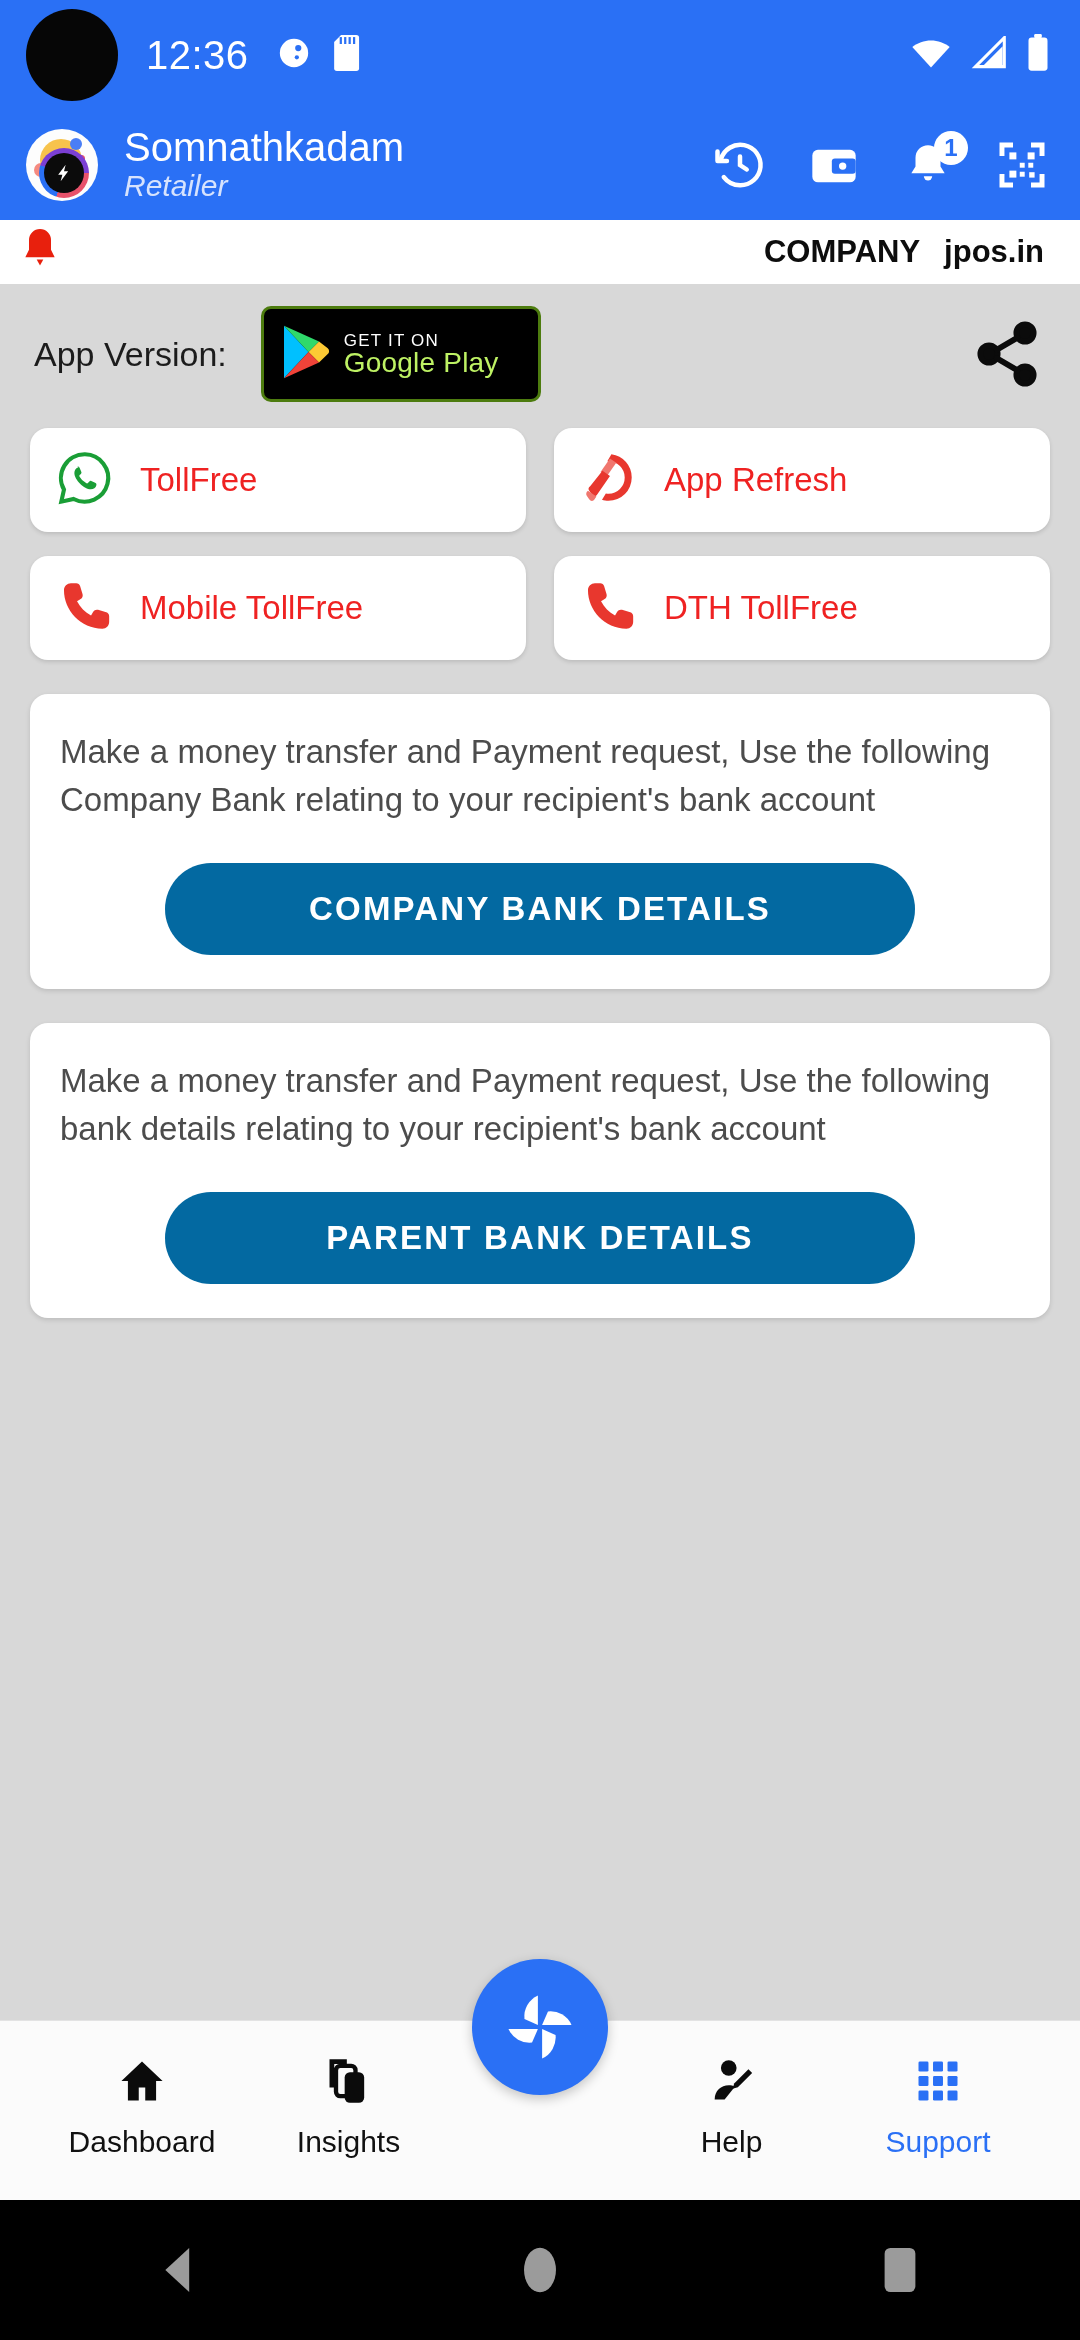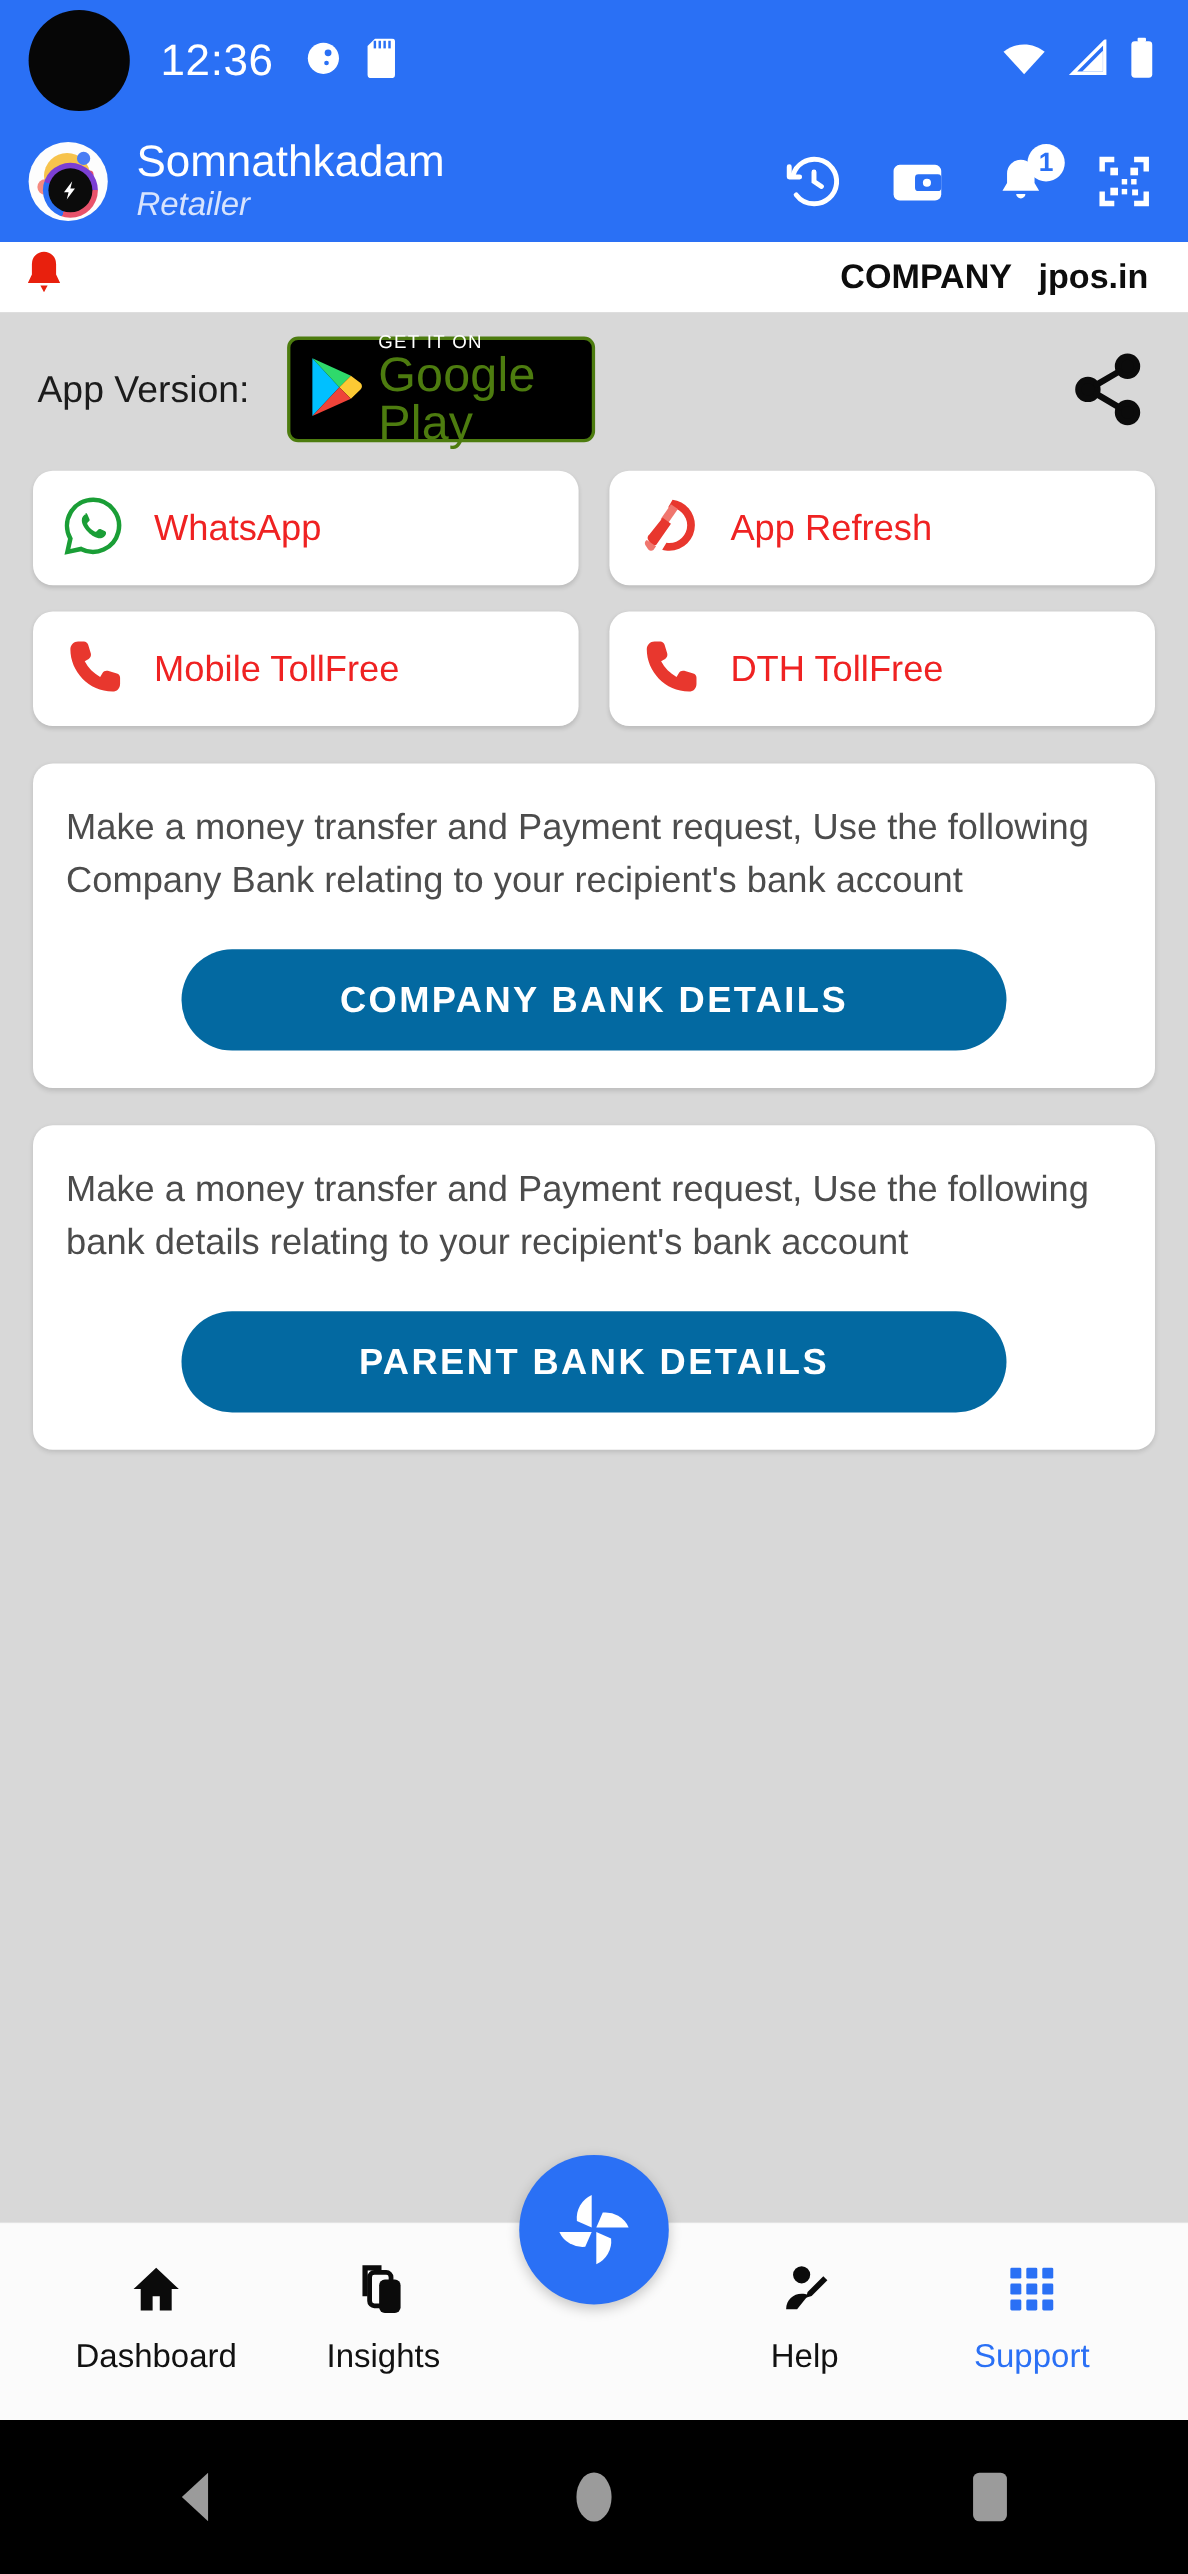--- a/index.html
+++ b/index.html
@@ -89,21 +89,21 @@
     height:140px; display:flex; align-items:center; padding:0 34px;
   }
   .version-label { font-size:34px; color:#1c1c1c; }
   .gp-badge {
     width:280px; height:96px; background:#000; border:3px solid #4d7c0f;
     border-radius:10px; margin-left:34px;
     display:flex; align-items:center; gap:14px; padding:0 16px;
   }
   .gp-texts { display:flex; flex-direction:column; line-height:1; }
   .gp-small { color:#fff; font-size:17px; letter-spacing:1.2px; }
-  .gp-big   { color:#4d7c0f; font-size:44px; letter-spacing:0.2px; }
+  .gp-big   { color:#bef264; font-size:28px; letter-spacing:0.2px; }
   .share-btn { margin-left:auto; width:78px; height:78px; display:flex; align-items:center; justify-content:center; }
 
   .quick-grid {
     display:grid; grid-template-columns:1fr 1fr; gap:24px 28px; padding:4px 30px 0 30px;
   }
   .quick-btn {
     background:#ffffff; border-radius:18px; height:104px;
     display:flex; align-items:center; padding-left:26px; gap:26px;
     box-shadow:0 2px 4px rgba(0,0,0,0.13);
   }
@@ -296,21 +296,21 @@
     </div>
 
     <div class="quick-grid">
       <div class="quick-btn">
         <span>
           <svg width="58" height="58" viewBox="0 0 24 24">
             <path d="M12 2.2A9.8 9.8 0 003.3 16.8L2.2 21.8l5.1-1.1A9.8 9.8 0 1012 2.2z" fill="none" stroke="#1a9e36" stroke-width="1.7"></path>
             <path d="M8.8 7.2c.5 0 .8.1 1 .7l.7 1.6c.1.3 0 .6-.2.8l-.5.5c-.2.2-.2.4-.1.6a6.4 6.4 0 002.9 2.8c.3.1.5 0 .7-.2l.5-.6c.2-.2.5-.3.8-.2l1.6.8c.5.2.6.6.5 1-.2 1-1.2 1.7-2.3 1.7-2.7 0-6.8-4-6.8-6.8 0-1.1.7-2.1 1.7-2.3z" fill="#1a9e36"></path>
           </svg>
         </span>
-        <span class="quick-label">WhatsApp</span>
+        <span class="quick-label">TollFree</span>
       </div>
       <div class="quick-btn">
         <span>
           <svg width="58" height="58" viewBox="0 0 24 24">
             <path d="M13 2.2a9.6 9.6 0 018.4 9.6 9.6 9.6 0 01-9.6 9.6c-1 0-1.9-.1-2.7-.4l1.6-2.6c.4.1.8.1 1.1.1a6.7 6.7 0 100-13.4h-.5z" fill="#e8372e"></path>
             <path d="M12.4 3.9l-3.9 5.6 2.6 1.8 3.9-5.6z" fill="#f0766e"></path>
             <path d="M9.3 9l3.1 2.2-5.5 7.9a1.4 1.4 0 01-2-.3l-1-1.4a1.4 1.4 0 01.3-2z" fill="#e8372e"></path>
             <path d="M3.3 17.3l3.5 2.4-1 1.4a1.4 1.4 0 01-2-.3l-1-1.5a1.4 1.4 0 01.5-2z" fill="#f0766e"></path>
           </svg>
         </span>

